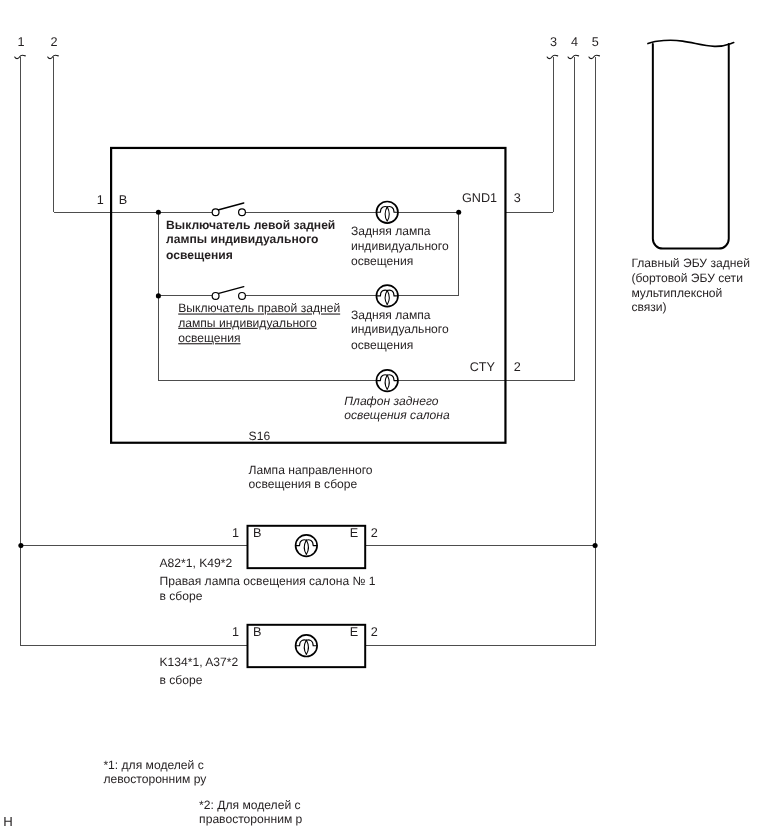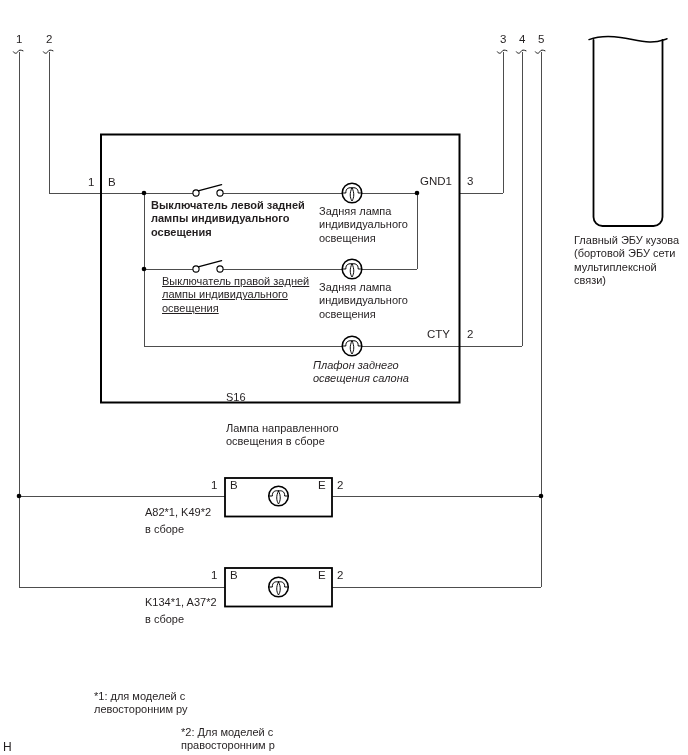--- a/index.html
+++ b/index.html
@@ -97,25 +97,25 @@
       <div class="lbl" style="left: 319px; top: 205px;"><div>Задняя лампа</div><div>индивидуального</div><div>освещения</div></div>
       <div class="lbl" style="left: 319px; top: 281px;"><div>Задняя лампа</div><div>индивидуального</div><div>освещения</div></div>
       <div class="lbl" style="left: 313px; top: 359px; font-style: italic;"><div>Плафон заднего</div><div>освещения салона</div></div>
       <div class="lbl" style="left: 226px; top: 391px;">S16</div>
       <div class="lbl" style="left: 226px; top: 422px;"><div>Лампа направленного</div><div>освещения в сборе</div></div>
       <div class="num" style="left: 211px; top: 479px;">1</div>
       <div class="num" style="left: 230px; top: 479px;">B</div>
       <div class="num" style="left: 318px; top: 479px;">E</div>
       <div class="num" style="left: 337px; top: 479px;">2</div>
       <div class="lbl" style="left: 145px; top: 506px;">A82*1, K49*2</div>
-      <div class="lbl" style="left: 145px; top: 523px;"><div>в сборе</div></div>
+      <div class="lbl" style="left: 145px; top: 523px;"><div>Правая лампа освещения салона № 1</div><div>в сборе</div></div>
       <div class="num" style="left: 211px; top: 569px;">1</div>
       <div class="num" style="left: 230px; top: 569px;">B</div>
       <div class="num" style="left: 318px; top: 569px;">E</div>
       <div class="num" style="left: 337px; top: 569px;">2</div>
       <div class="lbl" style="left: 145px; top: 596px; text-align: right;">K134*1, A37*2</div>
       <div class="lbl" style="left: 145px; top: 613px;"><div>в сборе</div></div>
-      <div class="lbl" style="left: 574px; top: 234px;"><div>Главный ЭБУ кузова</div><div>(бортовой ЭБУ сети</div><div>мультиплексной</div><div>связи)</div></div>
+      <div class="lbl" style="left: 574px; top: 234px;"><div>Главный ЭБУ задней</div><div>(бортовой ЭБУ сети</div><div>мультиплексной</div><div>связи)</div></div>
       <div class="lbl" style="left: 94px; top: 690px;"><div>*1: для моделей с</div><div>левосторонним ру</div></div>
       <div class="lbl" style="left: 181px; top: 726px;"><div>*2: Для моделей с</div><div>правосторонним р</div></div>
       <div class="lbl" style="left: 3px; top: 741px; font-size: 12px;">Н</div>
     </div>
 </div>
 
 </body></html>

